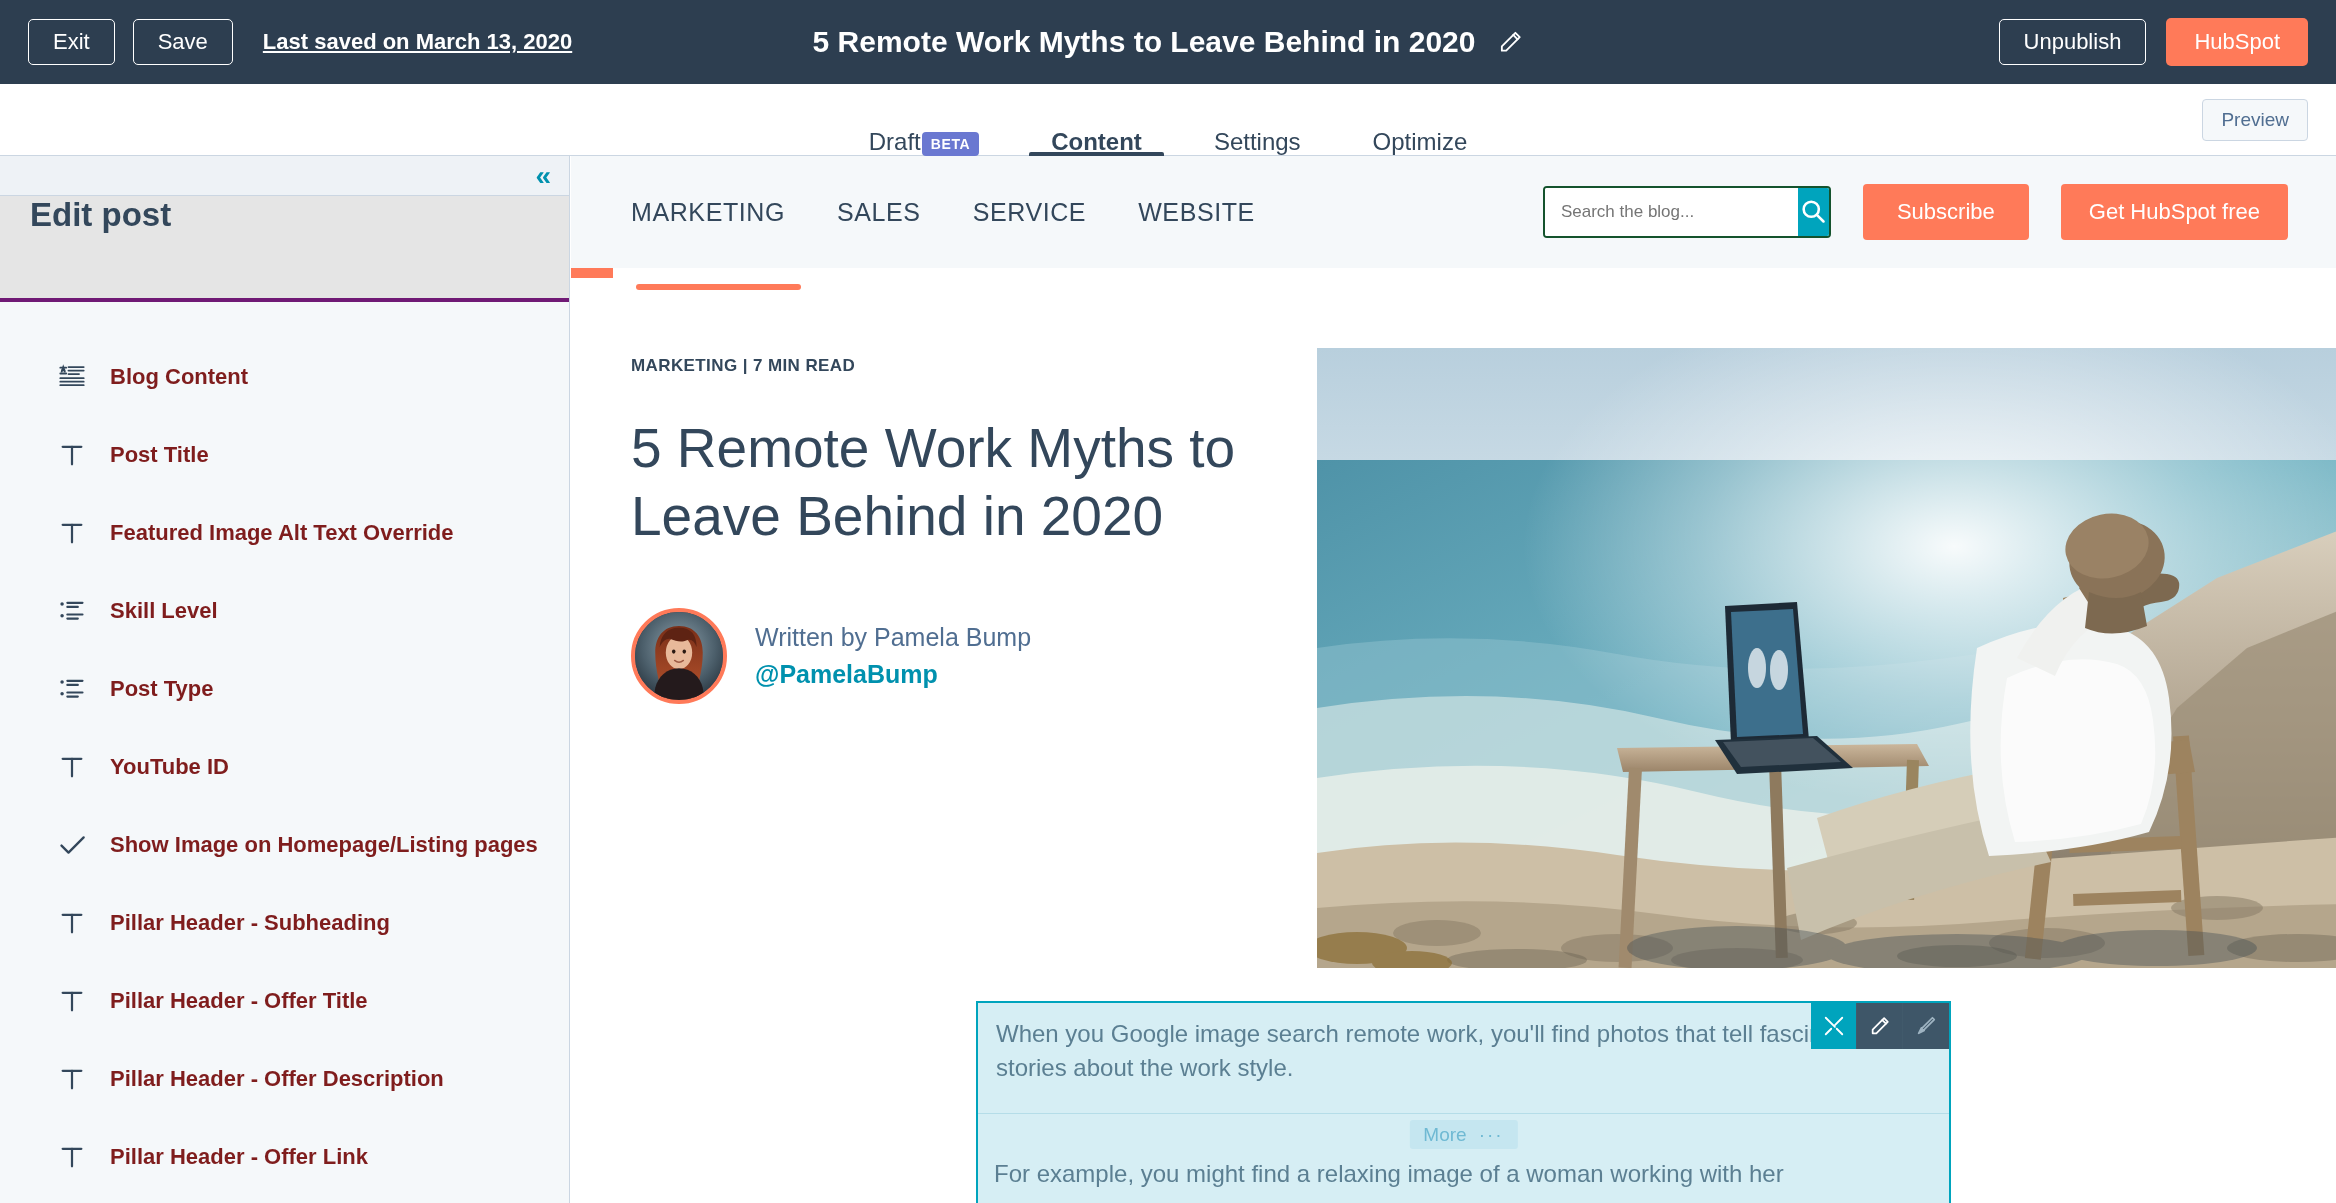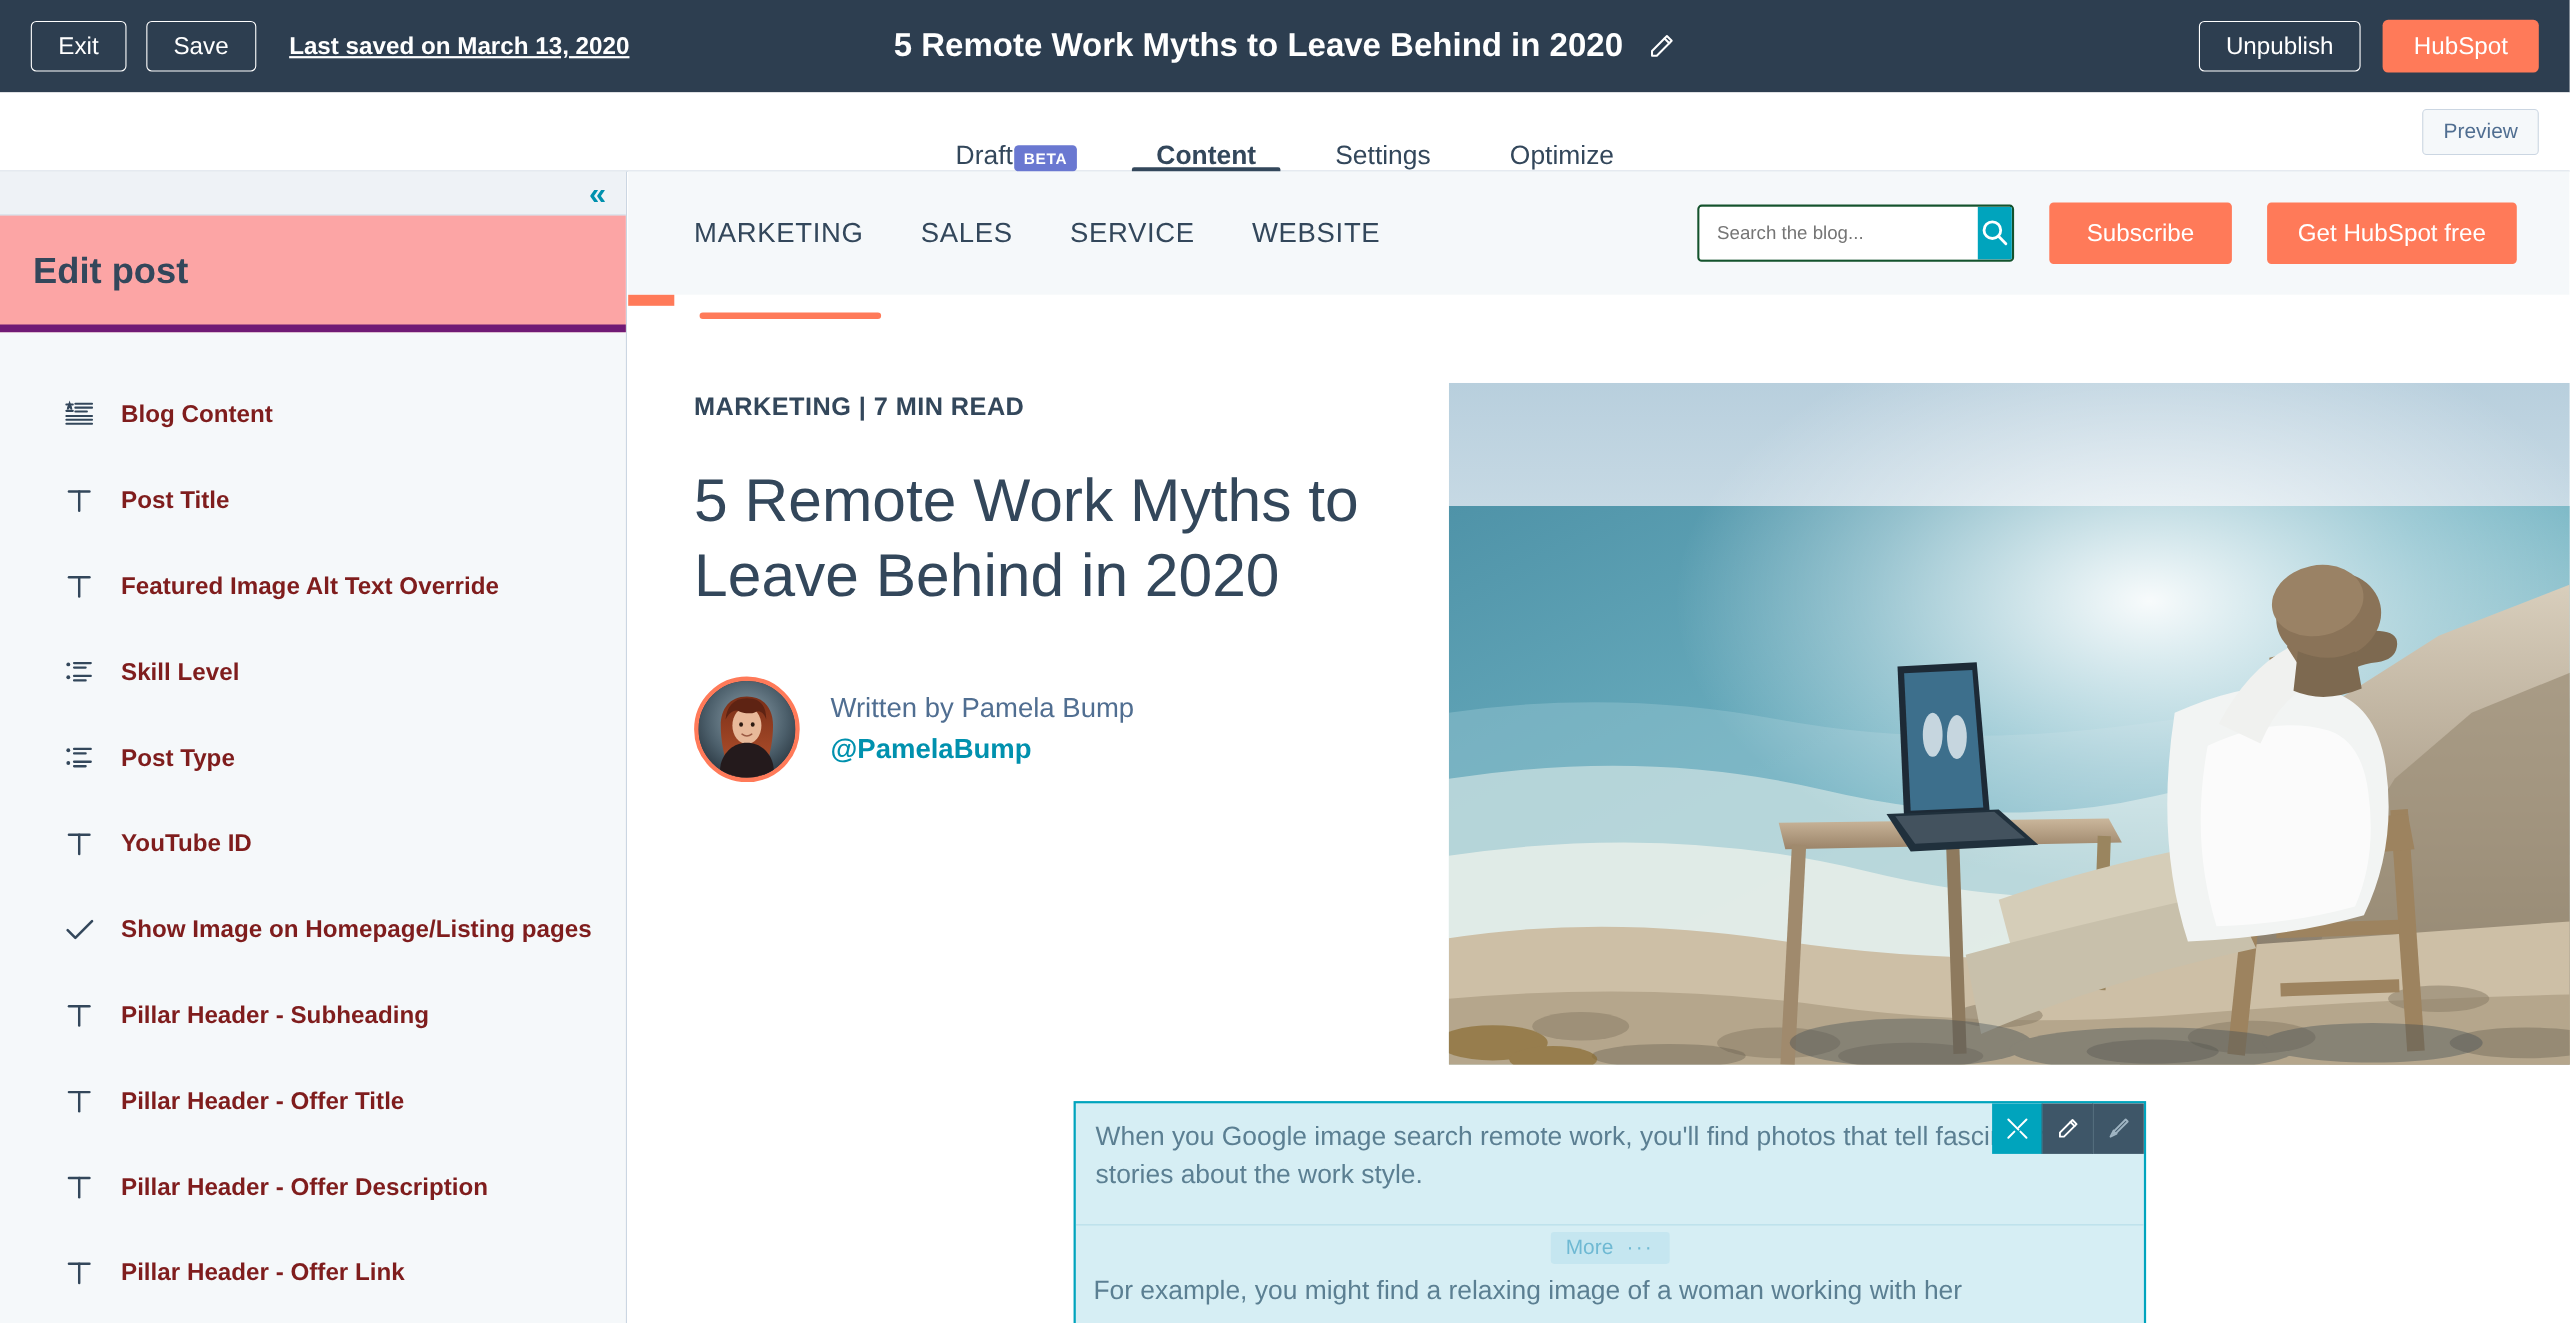--- a/index.html
+++ b/index.html
@@ -136,25 +136,25 @@
   }
   .collapse-icon {
     color: #0091ae;
     font-size: 28px;
     line-height: 1;
     cursor: pointer;
     font-weight: bold;
     letter-spacing: -4px;
   }
   .sidebar-header {
-    background: #fca5a5;
+    background: #e5e5e5;
     height: 106px;
-    display: flex; align-items: center;
+    display: flex; align-items: flex-start;
     padding-left: 30px;
-    border-bottom: 7px solid #701a75;
+    border-bottom: 4px solid #701a75;
   }
   .sidebar-title {
     font-size: 33px;
     font-weight: bold;
     color: #33475b;
   }
   .sidebar-list { padding-top: 36px; }
   .side-item {
     display: flex; align-items: center;
     gap: 24px;
@@ -270,21 +270,21 @@
   }
 
   
   .article {
     display: flex;
     padding: 70px 48px 0 60px;
     gap: 46px;
   }
   .article-left { width: 640px; flex: 0 0 640px; padding-top: 8px; }
   .eyebrow {
-    font-size: 23px;
+    font-size: 17px;
     font-weight: bold;
     color: #33475b;
     letter-spacing: 0.4px;
     margin-bottom: 38px;
     white-space: nowrap;
   }
   .article-title {
     font-size: 55px;
     line-height: 1.24;
     font-weight: normal;

